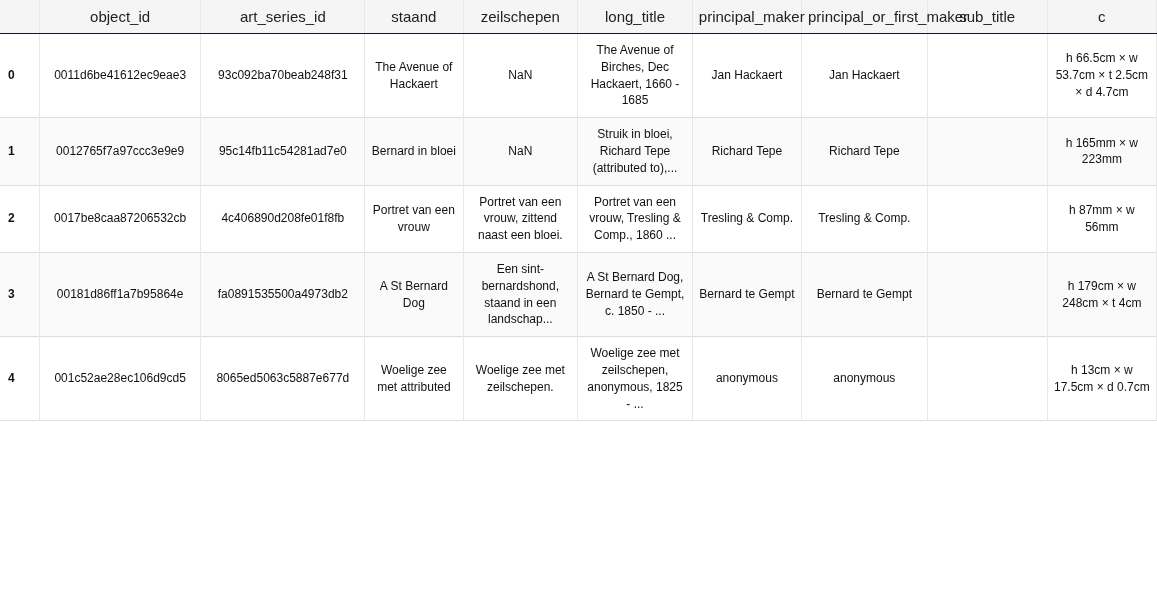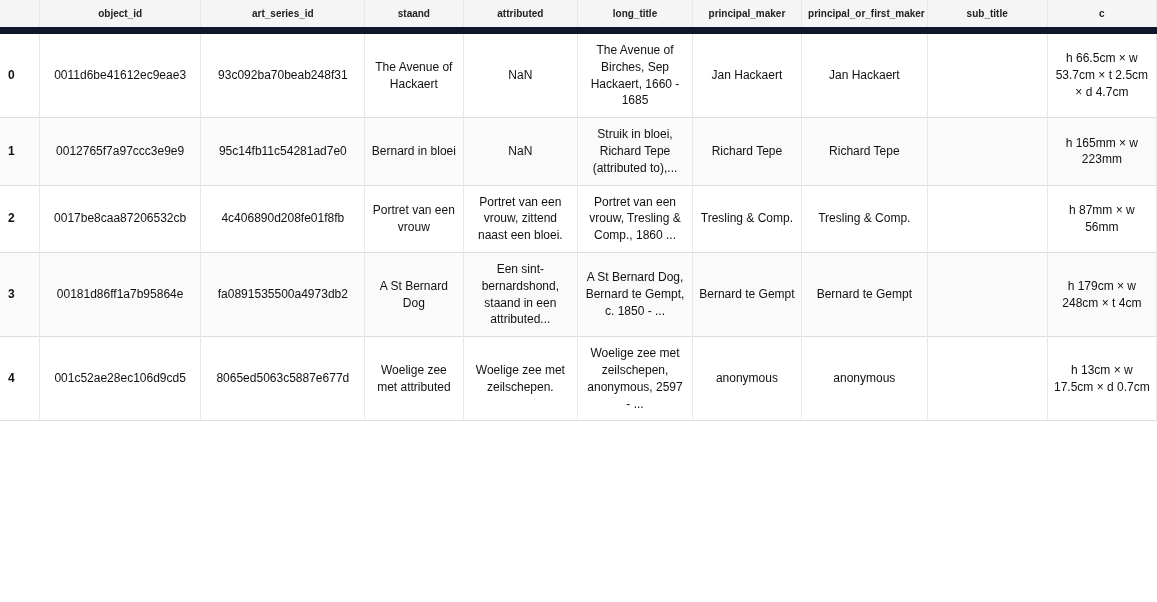--- a/index.html
+++ b/index.html
@@ -24,25 +24,25 @@
     col.col-title    { width: 90px; }
     col.col-desc     { width: 105px; }
     col.col-long     { width: 105px; }
     col.col-maker    { width: 100px; }
     col.col-pof      { width: 115px; }
     col.col-sub      { width: 110px; }
     col.col-c        { width: 100px; }
 
     thead th {
       background: #f5f5f5;
-      font-weight: 700;
-      font-size: 10px;
+      font-weight: 400;
+      font-size: 15px;
       padding: 8px 6px;
       text-align: center;
-      border-bottom: 7px solid #0f172a;
+      border-bottom: 1px solid #0f172a;
       border-right: 1px solid #e8e8e8;
       color: #222;
       white-space: nowrap;
     }
     thead th:first-child {
       background: #f5f5f5;
       border-right: 1px solid #e8e8e8;
     }
     tbody tr {
       border-bottom: 1px solid #ddd;
@@ -84,36 +84,36 @@
       <col class="col-pof">
       <col class="col-sub">
       <col class="col-c">
     </colgroup>
     <thead>
       <tr>
         <th></th>
         <th>object_id</th>
         <th>art_series_id</th>
         <th>staand</th>
-        <th>attributed</th>
+        <th>zeilschepen</th>
         <th>long_title</th>
         <th>principal_maker</th>
         <th>principal_or_first_maker</th>
         <th>sub_title</th>
         <th>c</th>
       </tr>
     </thead>
     <tbody id="table-body">
     <tr>
           <td class="index-cell">0</td>
           <td>0011d6be41612ec9eae3</td>
           <td>93c092ba70beab248f31</td>
           <td>The Avenue of Hackaert</td>
           <td>NaN</td>
-          <td>The Avenue of Birches, Sep Hackaert, 1660 - 1685</td>
+          <td>The Avenue of Birches, Dec Hackaert, 1660 - 1685</td>
           <td>Jan Hackaert</td>
           <td>Jan Hackaert</td>
           <td></td>
           <td>h 66.5cm × w 53.7cm × t 2.5cm × d 4.7cm</td>
         </tr>
         <tr>
           <td class="index-cell">1</td>
           <td>0012765f7a97ccc3e9e9</td>
           <td>95c14fb11c54281ad7e0</td>
           <td>Bernard in bloei</td>
@@ -134,34 +134,34 @@
           <td>Tresling &amp; Comp.</td>
           <td>Tresling &amp; Comp.</td>
           <td></td>
           <td>h 87mm × w 56mm</td>
         </tr>
         <tr>
           <td class="index-cell">3</td>
           <td>00181d86ff1a7b95864e</td>
           <td>fa0891535500a4973db2</td>
           <td>A St Bernard Dog</td>
-          <td>Een sint-bernardshond, staand in een attributed...</td>
+          <td>Een sint-bernardshond, staand in een landschap...</td>
           <td>A St Bernard Dog, Bernard te Gempt, c. 1850 - ...</td>
           <td>Bernard te Gempt</td>
           <td>Bernard te Gempt</td>
           <td></td>
           <td>h 179cm × w 248cm × t 4cm</td>
         </tr>
         <tr>
           <td class="index-cell">4</td>
           <td>001c52ae28ec106d9cd5</td>
           <td>8065ed5063c5887e677d</td>
           <td>Woelige zee met attributed</td>
           <td>Woelige zee met zeilschepen.</td>
-          <td>Woelige zee met zeilschepen, anonymous, 2597 - ...</td>
+          <td>Woelige zee met zeilschepen, anonymous, 1825 - ...</td>
           <td>anonymous</td>
           <td>anonymous</td>
           <td></td>
           <td>h 13cm × w 17.5cm × d 0.7cm</td>
         </tr>
       </tbody>
   </table>
 </div>
 
 </body></html>

